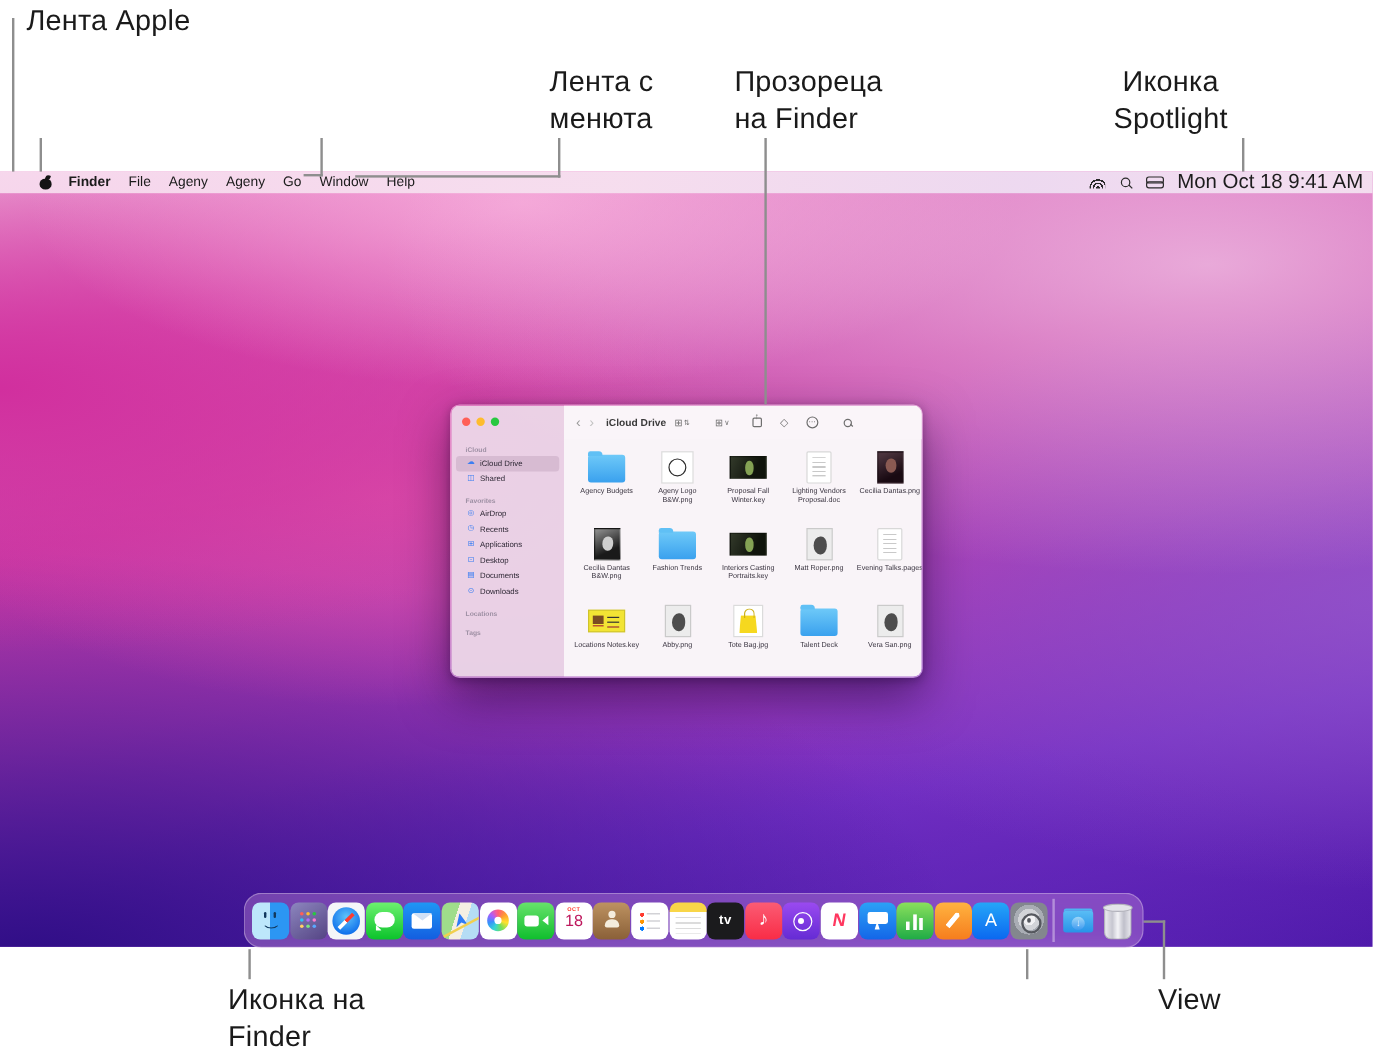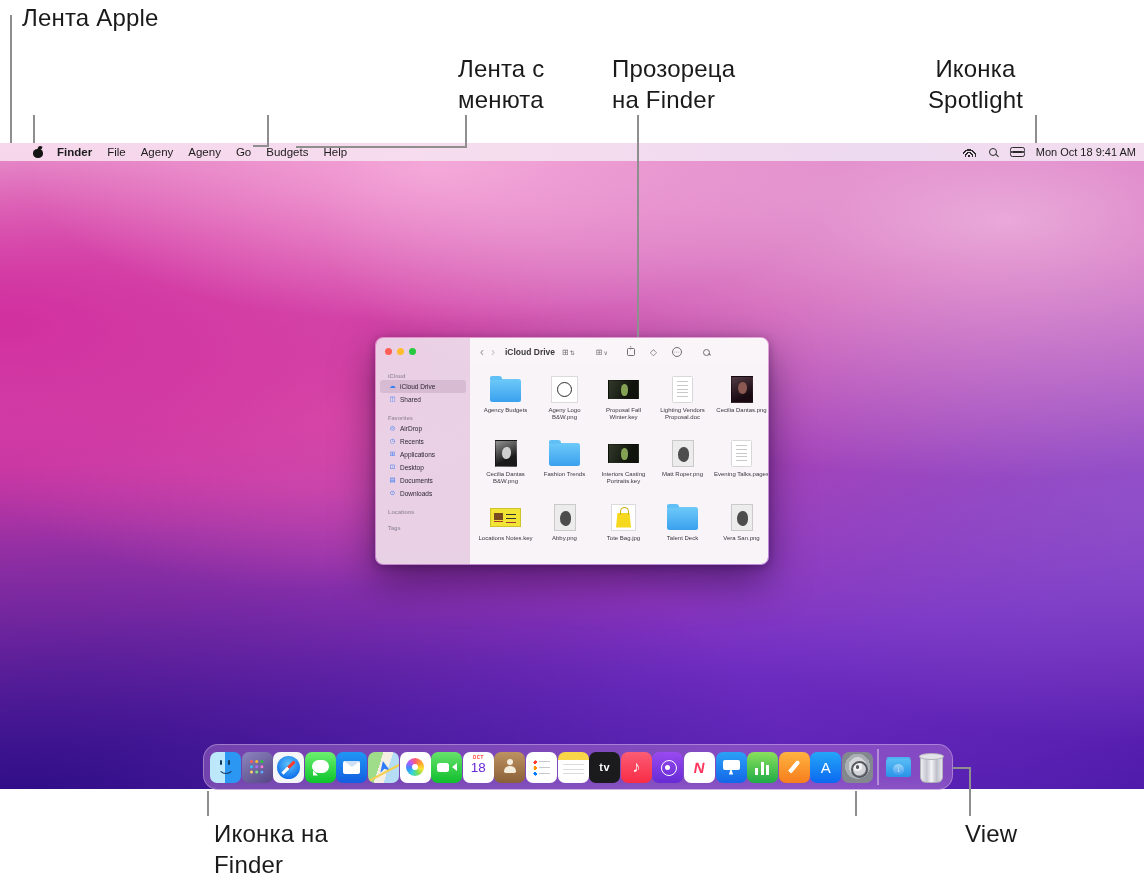--- a/index.html
+++ b/index.html
@@ -39,21 +39,21 @@
   #mb-right { margin-left:auto; display:flex; align-items:center; gap:13px; padding-right:8px; }
   .wifi { position:relative; width:13px; height:9px; overflow:hidden; }
   .wifi::before { content:""; position:absolute; left:50%; bottom:-8px; transform:translateX(-50%);
     width:17px; height:17px; border-radius:50%;
     background:radial-gradient(circle, #2a2a2a 0 1.4px, transparent 1.4px 3.1px, #2a2a2a 3.1px 4.3px, transparent 4.3px 6px, #2a2a2a 6px 7.2px, transparent 7.2px); }
   .mag { position:relative; width:8px; height:8px; border:1.4px solid #2a2a2a; border-radius:50%; }
   .mag::after { content:""; position:absolute; width:4px; height:1.4px; background:#2a2a2a; right:-3.2px; bottom:-1px; transform:rotate(45deg); }
   .cc { position:relative; width:13px; height:10px; }
   .cc::before, .cc::after { content:""; position:absolute; left:0; width:13px; height:4.4px; border:1px solid #2a2a2a; border-radius:2.4px; }
   .cc::before { top:0; } .cc::after { bottom:0; }
-  #clock { font-size:11px; white-space:nowrap; }
+  #clock { font-size:17px; white-space:nowrap; }
 
   
   #fwin { position:absolute; left:375px; top:194px; width:394px; height:228px; border-radius:8px;
     box-shadow:0 16px 40px rgba(20,0,40,.5), 0 2px 8px rgba(20,0,40,.3); overflow:hidden; z-index:10; display:flex;
     border:0.5px solid rgba(255,255,255,.4); }
   #sidebar { width:94px; flex:none; background:rgba(235,214,231,.96); padding-top:26px; position:relative; }
   .tlights { position:absolute; top:10px; left:9px; display:flex; gap:5px; }
   .tl { width:7px; height:7px; border-radius:50%; }
   .tl.red{background:#ff5f57;} .tl.yel{background:#febc2e;} .tl.grn{background:#28c840;}
   .sbrow { display:flex; align-items:center; height:13px; padding-left:8px; margin:0 4px; font-size:6.5px; color:#2c2633; border-radius:3px; }
@@ -134,21 +134,21 @@
   .v-maps .ic::after { content:""; position:absolute; left:-3px; top:20px; width:38px; height:2.4px; background:#f2cf4e; transform:rotate(-28deg); }
   .v-photos .ic { background:#fff; }
   .v-photos .ic::before { content:""; position:absolute; left:6.5px; top:6.5px; width:18px; height:18px; border-radius:50%;
     background:conic-gradient(#ff5e7a,#ff9e3d,#ffe03d,#7ddd63,#3fd2d2,#3f8df2,#a85ef0,#ff5e7a); filter:saturate(1.1); }
   .v-photos .ic::after { content:""; position:absolute; left:12.5px; top:12.5px; width:6px; height:6px; border-radius:50%; background:#fff; }
   .v-facetime .ic { background:linear-gradient(180deg,#67e26b,#0fbe2d); }
   .v-facetime .ic::before { content:""; position:absolute; left:6px; top:11px; width:12px; height:9.5px; background:#fff; border-radius:2.5px; }
   .v-facetime .ic::after { content:""; position:absolute; right:5px; top:11px; width:0; height:0; border-top:4.75px solid transparent; border-bottom:4.75px solid transparent; border-right:5px solid #fff; }
   .v-calendar .ic { background:#fff; justify-content:flex-start; }
   .v-calendar .t1 { font-size:4.6px; color:#ff3b30; font-weight:700; letter-spacing:.4px; margin-top:3.5px; }
-  .v-calendar .t2 { font-size:13.5px; color:#6d28d9; line-height:1.15; font-weight:300; }
+  .v-calendar .t2 { font-size:13.5px; color:#be185d; line-height:1.15; font-weight:300; }
   .v-contacts .ic { background:linear-gradient(180deg,#bd9261,#8a6038); }
   .v-contacts .ic::before { content:""; position:absolute; left:13px; top:7px; width:6px; height:6px; border-radius:50%; background:#f4ecdc; }
   .v-contacts .ic::after { content:""; position:absolute; left:10px; top:14px; width:12px; height:7px; border-radius:6px 6px 2px 2px; background:#f4ecdc; }
   .v-reminders .ic { background:#fff; }
   .v-reminders .ic::before { content:""; position:absolute; left:7px; top:8px; width:18px; height:16px;
     background-image:
       radial-gradient(circle at 2.2px 2.2px, #ff3b30 0 1.7px, transparent 1.8px),
       radial-gradient(circle at 2.2px 8px, #ff9500 0 1.7px, transparent 1.8px),
       radial-gradient(circle at 2.2px 13.8px, #007aff 0 1.7px, transparent 1.8px),
       linear-gradient(#c7c7cc,#c7c7cc), linear-gradient(#c7c7cc,#c7c7cc), linear-gradient(#c7c7cc,#c7c7cc);
@@ -201,21 +201,21 @@
   </div>
   <div class="callout" style="left:612px; top:53px;">
     <div>Прозореца</div>
     <div>на Finder</div>
   </div>
   <div class="callout center" style="left:893px; top:53px; width:165px;">
     <div>Иконка</div>
     <div>Spotlight</div>
   </div>
 
-  <div class="callout" style="left:190px; top:818px;margin-left:24px;">
+  <div class="callout" style="left:190px; top:818px;">
     <div>Иконка на</div>
     <div>Finder</div>
   </div>
   <div class="callout" style="left:965px; top:818px;">View</div>
 
   <div class="cline" style="left:10px;  top:15px;  width:2px; height:128px;"></div>
   <div class="cline" style="left:33px;  top:115px; width:2px; height:28px;"></div>
   <div class="cline" style="left:267px; top:115px; width:2px; height:32px;"></div>
   <div class="cline" style="left:253px; top:145px; width:16px; height:2px;"></div>
   <div class="cline" style="left:465px; top:115px; width:2px; height:33px;"></div>
@@ -230,21 +230,21 @@
   <div id="desktop">
 
     <div id="menubar">
       <span class="applelogo"></span>
       <div style="display:flex;align-items:center;">
         <span class="mitem v-active">Finder</span>
           <span class="mitem">File</span>
           <span class="mitem">Ageny</span>
           <span class="mitem">Ageny</span>
           <span class="mitem">Go</span>
-          <span class="mitem">Budgets</span>
+          <span class="mitem">Window</span>
           <span class="mitem">Help</span>
       </div>
       <div id="mb-right">
         <span class="wifi"></span>
         <span class="mag"></span>
         <span class="cc"></span>
         <span id="clock">Mon Oct 18  9:41 AM</span>
       </div>
     </div>
 

